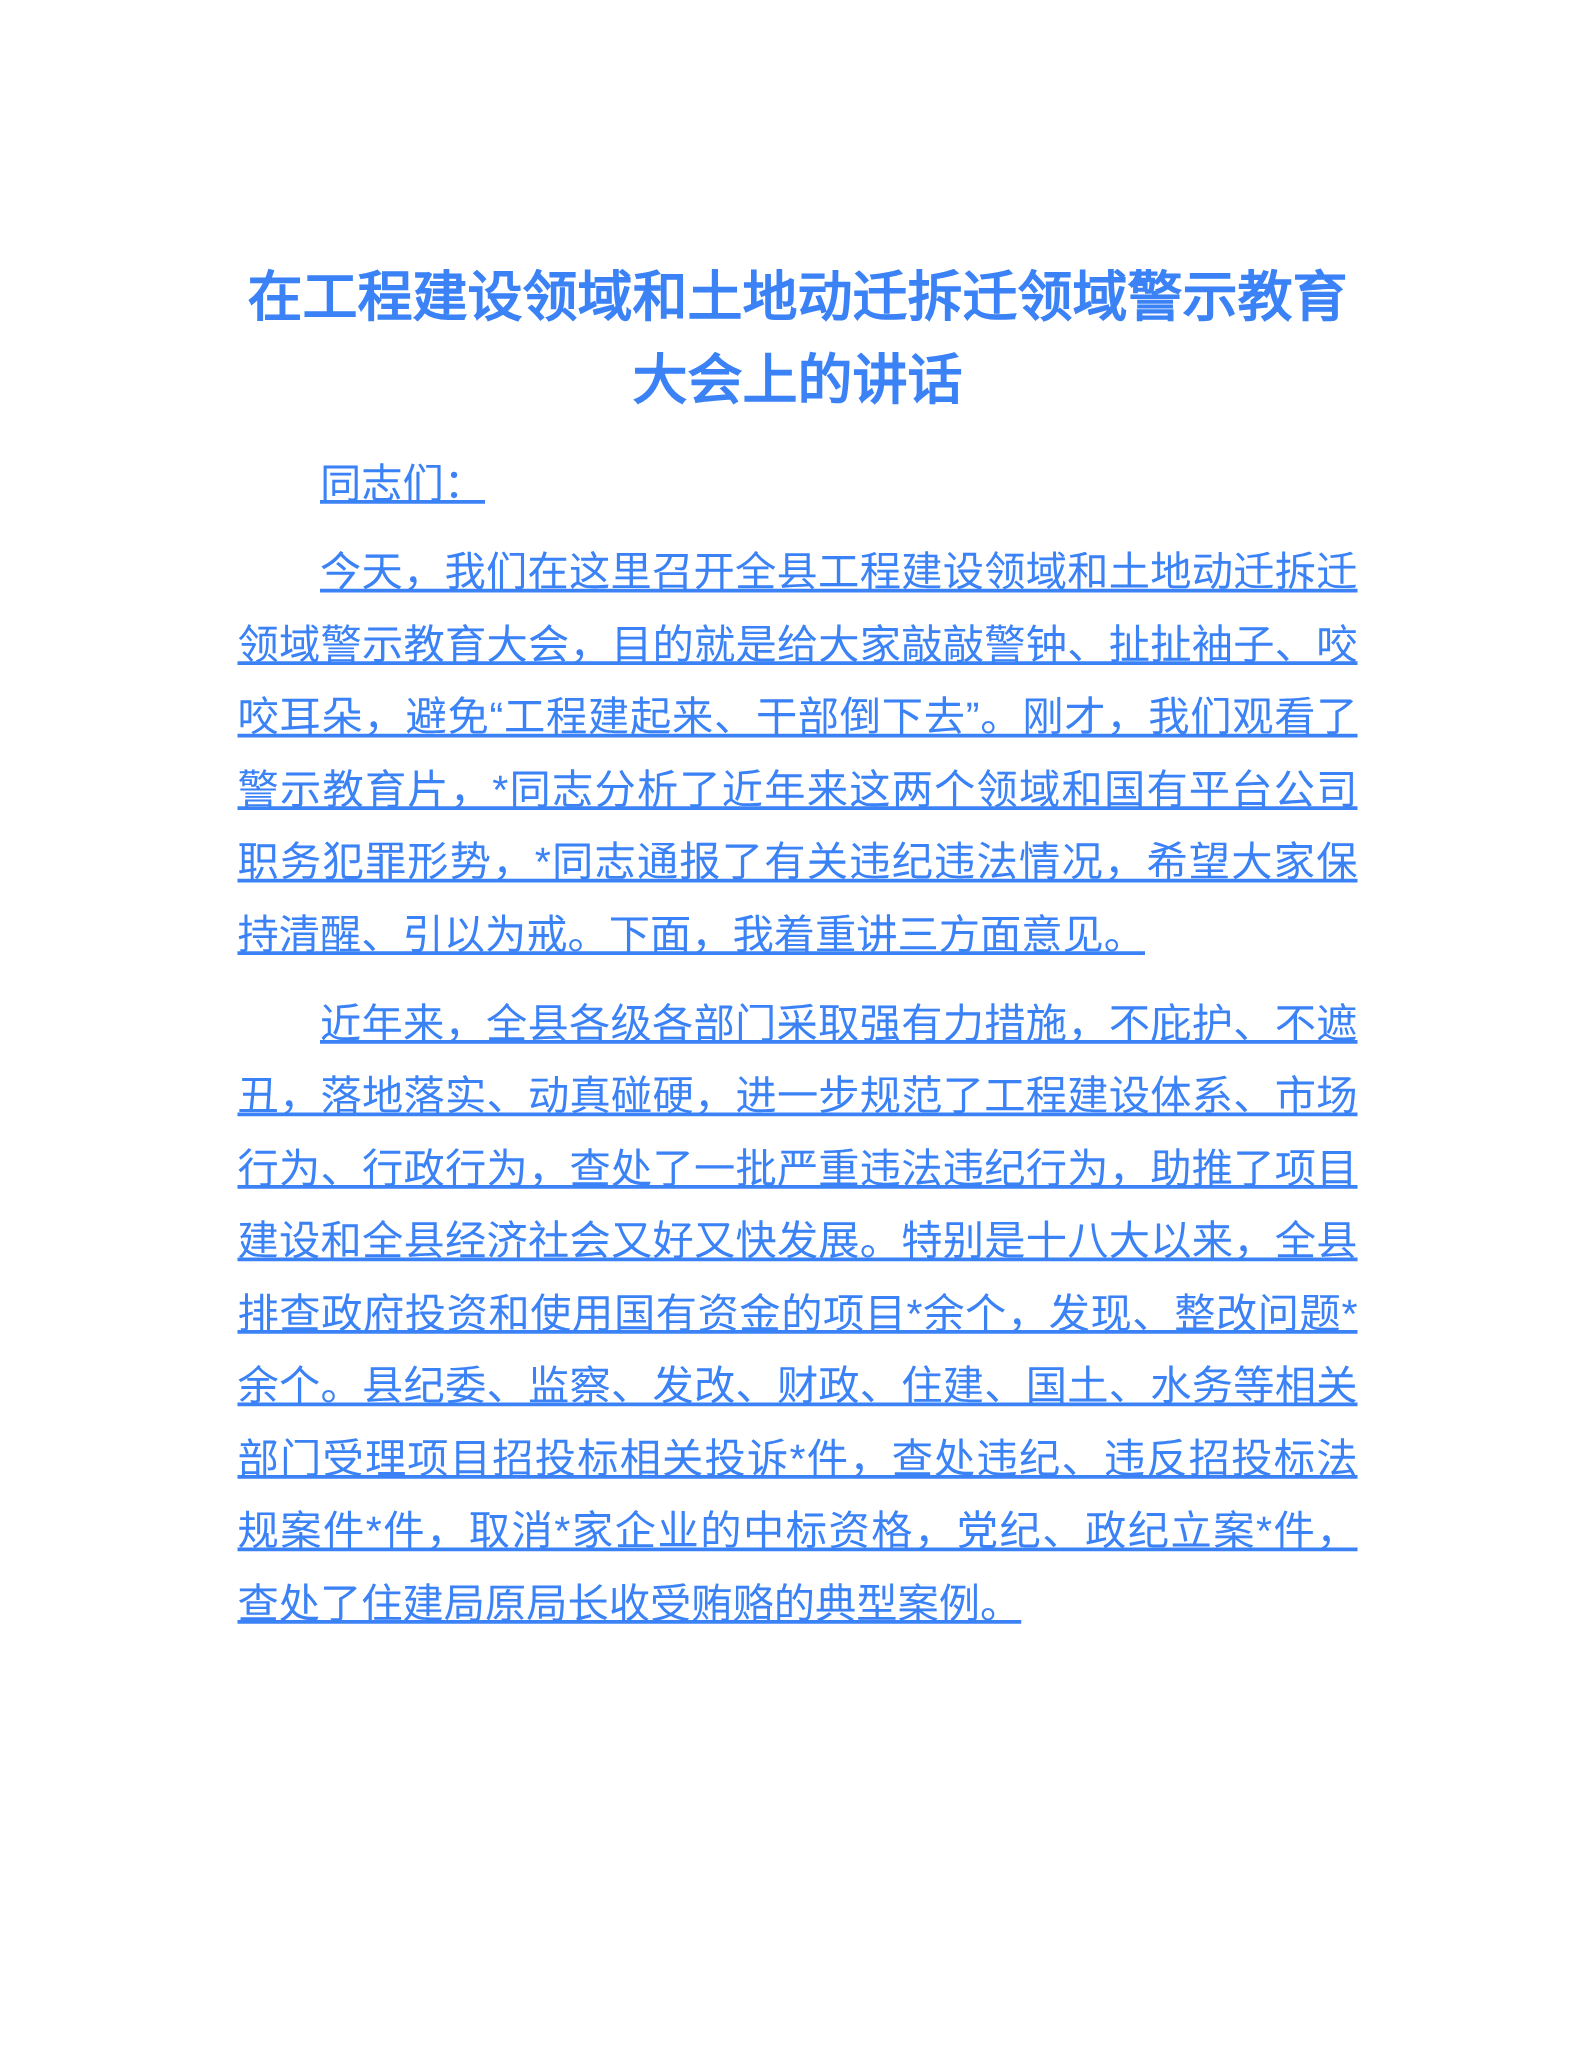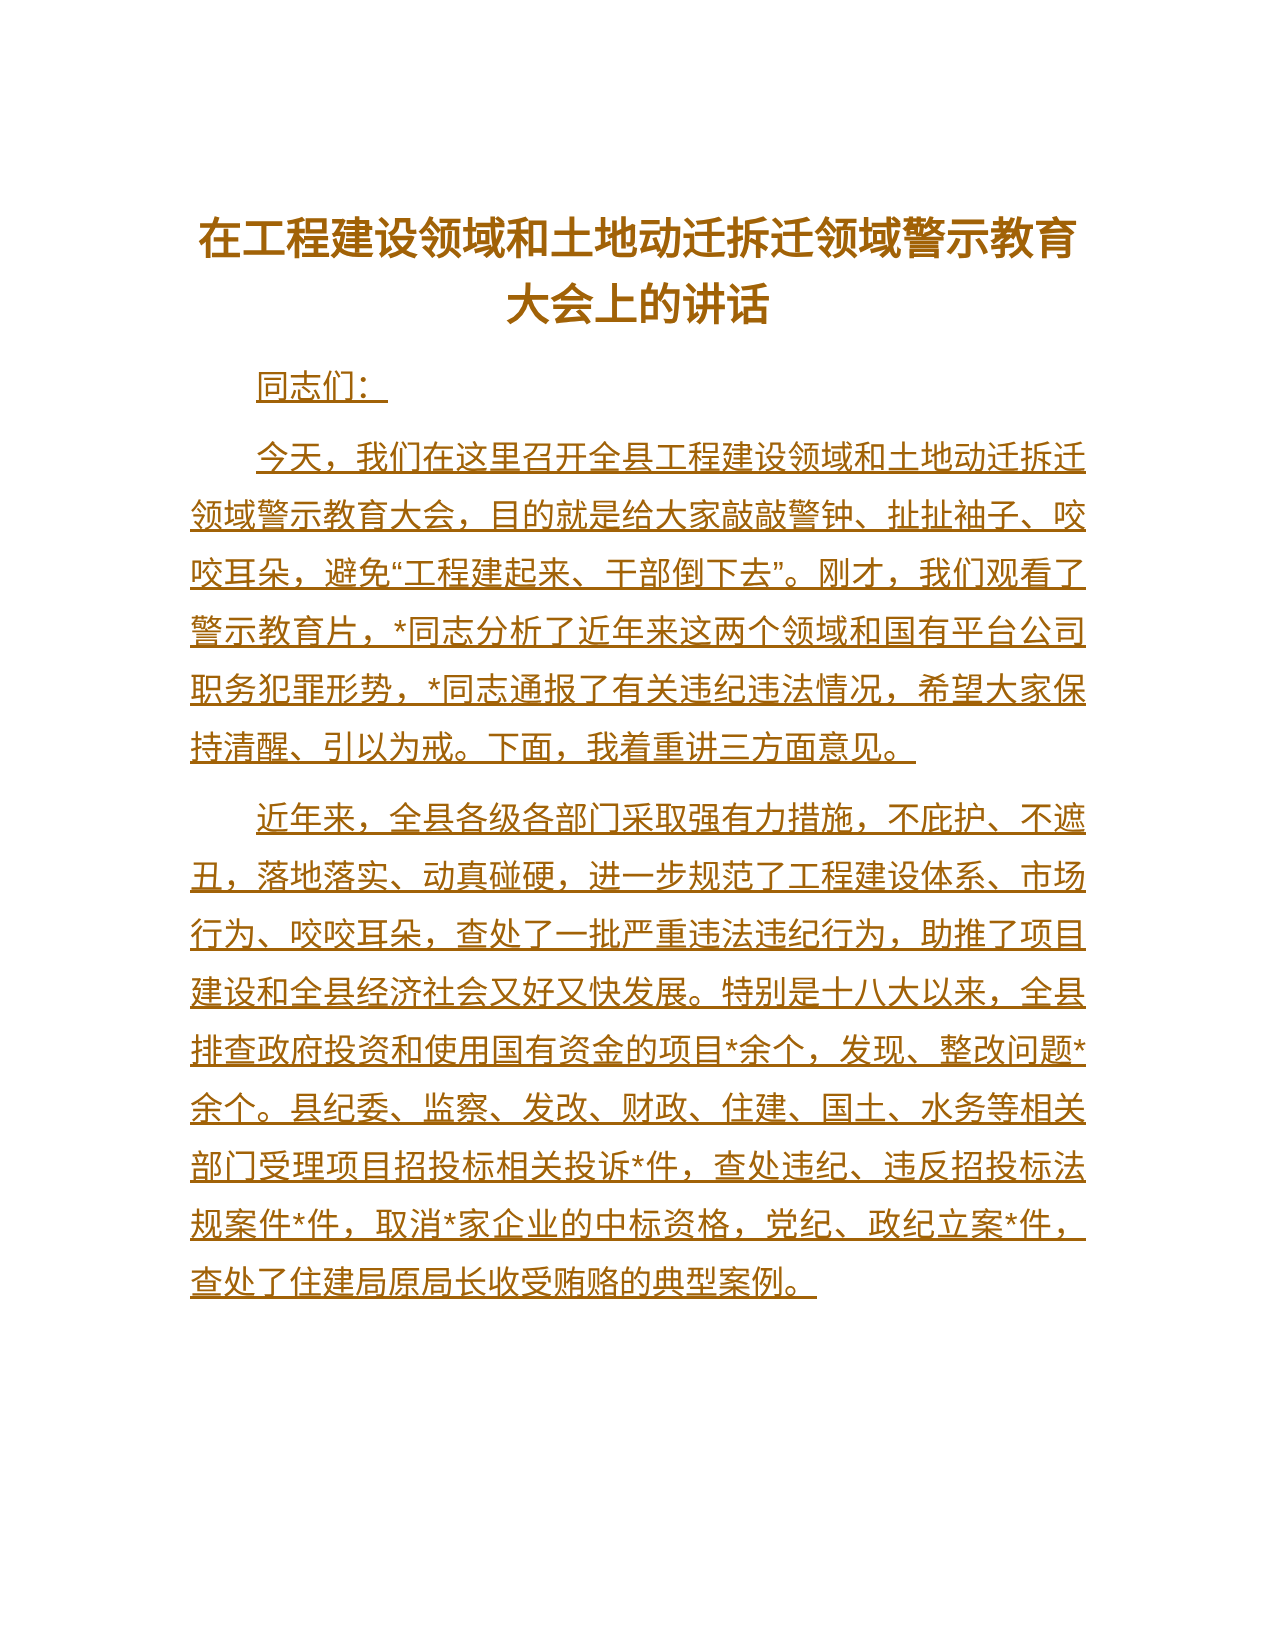--- a/index.html
+++ b/index.html
@@ -7,21 +7,21 @@
     padding: 0;
     background: #ffffff;
   }
   .page {
     position: relative;
     width: 1275px;
     height: 1650px;
     background: #ffffff;
     box-sizing: border-box;
     padding: 0 189px 0 190px; 
-    color: #a16207;
+    color: #3b82f6;
     font-family: "Liberation Sans", sans-serif;
     overflow: hidden;
   }
   .doc-title {
     margin: 206px 0 20px 0;
     font-size: 44px;
     line-height: 66px;
     font-weight: 700;
     text-align: center;
     letter-spacing: 0;
@@ -45,14 +45,14 @@
 <body>
 
 <div class="page">
   <h1 class="doc-title">在工程建设领域和土地动迁拆迁领域警示教育大会上的讲话</h1>
 
   <p class="para">同志们：</p>
 
   <p class="para">今天，我们在这里召开全县工程建设领域和土地动迁拆迁领域警示教育大会，目的就是给大家敲敲警钟、扯扯袖子、咬咬耳朵，避免“工程建起来、干部倒下去”。刚才，我们观看了警示教育片，*同志分析了近年来这两个领域和国有平台公司职务犯罪形势，*同志通报了有关违纪违法情况，希望大家保持清醒、引以为戒。下面，我着重讲三方面意见。</p>
 
 
-  <p class="para">近年来，全县各级各部门采取强有力措施，不庇护、不遮丑，落地落实、动真碰硬，进一步规范了工程建设体系、市场行为、咬咬耳朵，查处了一批严重违法违纪行为，助推了项目建设和全县经济社会又好又快发展。特别是十八大以来，全县排查政府投资和使用国有资金的项目*余个，发现、整改问题*余个。县纪委、监察、发改、财政、住建、国土、水务等相关部门受理项目招投标相关投诉*件，查处违纪、违反招投标法规案件*件，取消*家企业的中标资格，党纪、政纪立案*件，查处了住建局原局长收受贿赂的典型案例。</p>
+  <p class="para">近年来，全县各级各部门采取强有力措施，不庇护、不遮丑，落地落实、动真碰硬，进一步规范了工程建设体系、市场行为、行政行为，查处了一批严重违法违纪行为，助推了项目建设和全县经济社会又好又快发展。特别是十八大以来，全县排查政府投资和使用国有资金的项目*余个，发现、整改问题*余个。县纪委、监察、发改、财政、住建、国土、水务等相关部门受理项目招投标相关投诉*件，查处违纪、违反招投标法规案件*件，取消*家企业的中标资格，党纪、政纪立案*件，查处了住建局原局长收受贿赂的典型案例。</p>
 </div>
 
 </body></html>

